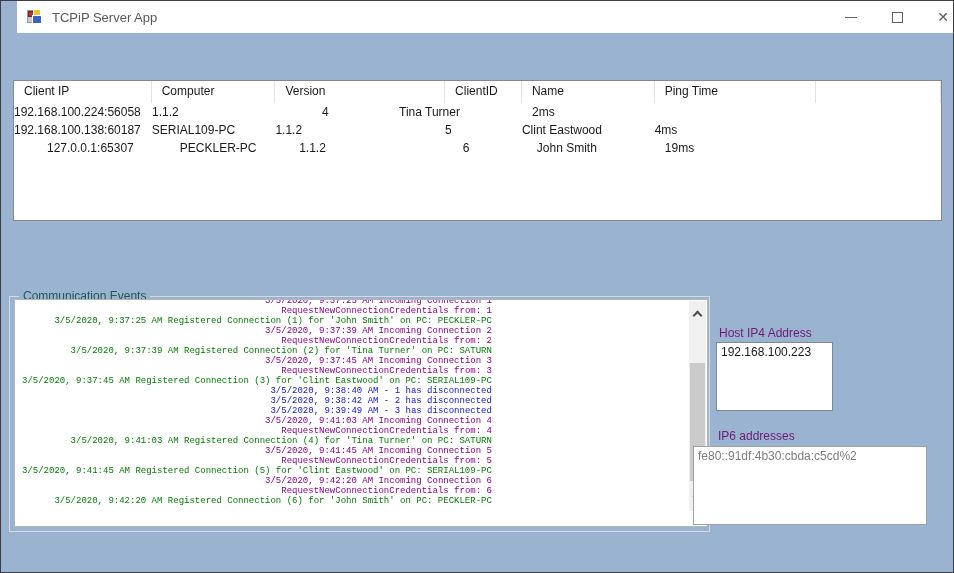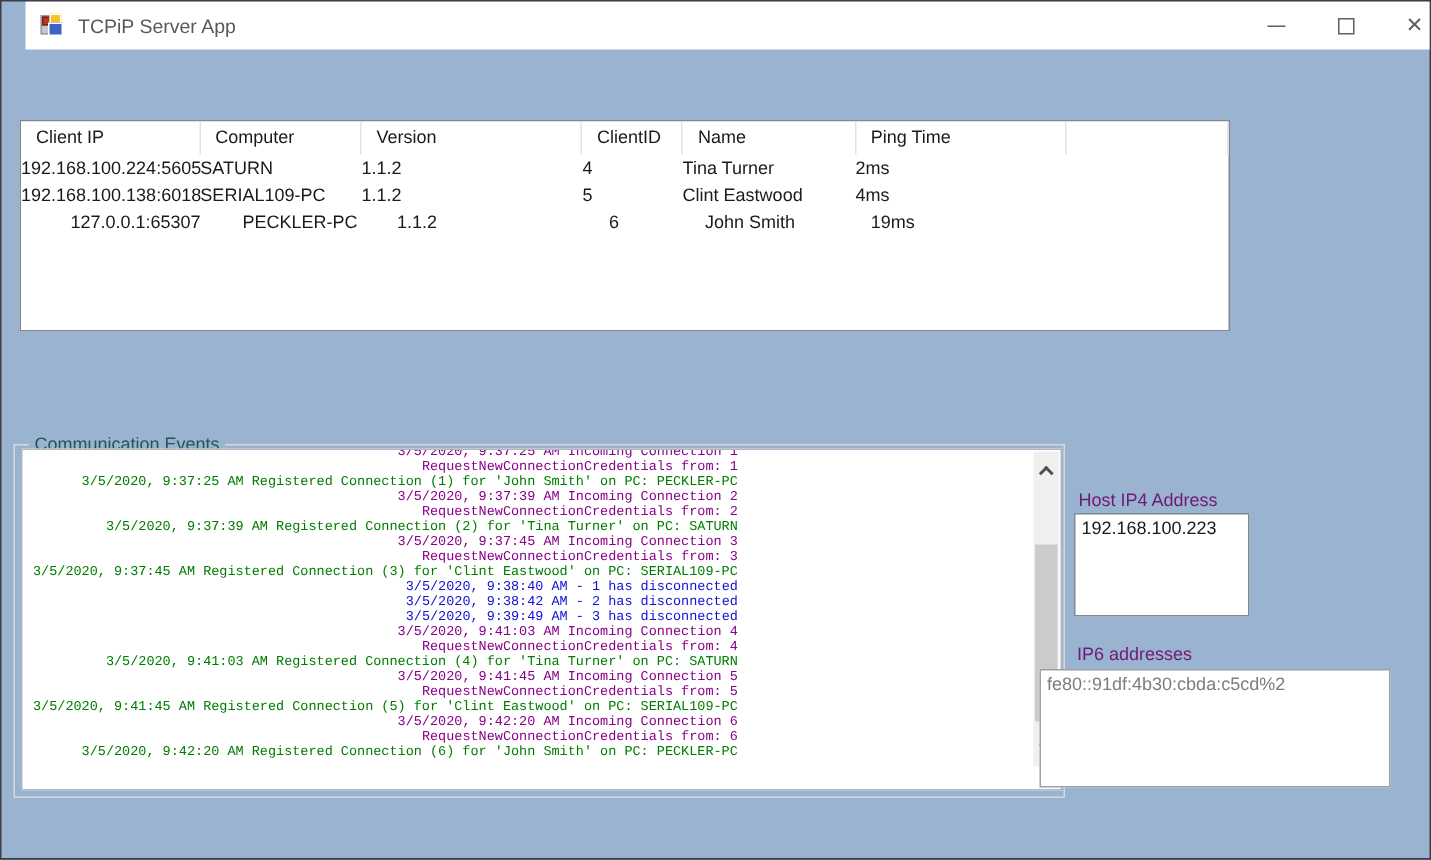--- a/index.html
+++ b/index.html
@@ -16,21 +16,21 @@
   .app-icon .sq-red { position:absolute; left:1px; top:2px; width:6px; height:6px; background:#b8342a; border:1px solid #7d1f18; }
   .app-icon .sq-yellow { position:absolute; left:6px; top:0; width:8px; height:8px; background:#f0c330; border:1px solid #ffffff; }
   .app-icon .sq-blue { position:absolute; left:5px; top:6px; width:10px; height:9px; background:#3b62c4; border:1px solid #ffffff; }
   .title { margin-left:9px; font-size:13px; color:#595959; white-space:nowrap; }
   .controls { position:absolute; right:3px; top:0; height:32px; display:flex; }
   .ctrl { width:46px; height:32px; display:flex; align-items:center; justify-content:center; cursor:default; }
   .glyph-min { display:block; width:12px; height:0; border-top:1px solid #5f5f5f; }
   .glyph-max { display:block; width:11px; height:11px; border:1px solid #5f5f5f; background:transparent; }
   .glyph-close { font-size:14px; color:#5f5f5f; line-height:14px; font-family:"DejaVu Sans", sans-serif; }
   
-  .listview { position:absolute; left:12px; top:79px; width:807px; height:141px; background:#ffffff; border:1px solid #828790; }
+  .listview { position:absolute; left:12px; top:79px; width:929px; height:141px; background:#ffffff; border:1px solid #828790; }
   .lv-header { display:flex; height:22px; background:#ffffff; }
   .lv-hcell { height:22px; line-height:21px; font-size:12px; color:#1a1a1a; padding-left:10px; border-right:1px solid #e3e3e3; overflow:hidden; white-space:nowrap; }
   .lv-row { display:flex; height:18px; }
   .lv-cell { height:18px; line-height:18px; font-size:12px; color:#1a1a1a; overflow:hidden; white-space:nowrap; }
   
   .hostname { position:absolute; left:19px; top:225px; color:#ffffff; font-size:13px; }
   
   .groupbox { position:absolute; left:8px; top:295px; width:701px; height:236px; border:1px solid #d9d9d9; }
   .gb-label { position:absolute; top:-8px; left:9px; background:#9ab3d1; padding:0 4px; font-size:12px; font-weight:normal; color:#1f5a50; line-height:14px; white-space:nowrap; }
   
@@ -89,21 +89,20 @@
         <div class="lv-hcell" style="width: 124px;">Computer</div>
         <div class="lv-hcell" style="width: 170px;">Version</div>
         <div class="lv-hcell" style="width: 77px;">ClientID</div>
         <div class="lv-hcell" style="width: 133px;">Name</div>
         <div class="lv-hcell" style="width: 162px;">Ping Time</div>
         <div class="lv-hcell" style="width: 125px;"></div>
       </div>
     <div class="lv-rows" id="lv-rows">
         <div class="lv-row">
           <div class="lv-cell" style="width: 138px;">192.168.100.224:56058</div>
-          <div class="lv-cell" style="width: 124px;">SATURN</div>
           <div class="lv-cell" style="width: 170px;">1.1.2</div>
           <div class="lv-cell" style="width: 77px;">4</div>
           <div class="lv-cell" style="width: 133px;">Tina Turner</div>
           <div class="lv-cell" style="width: 162px;">2ms</div>
           <div class="lv-cell" style="width: 125px;"></div>
         </div>
         <div class="lv-row">
           <div class="lv-cell" style="width: 138px;">192.168.100.138:60187</div>
           <div class="lv-cell" style="width: 124px;">SERIAL109-PC</div>
           <div class="lv-cell" style="width: 170px;">1.1.2</div>

